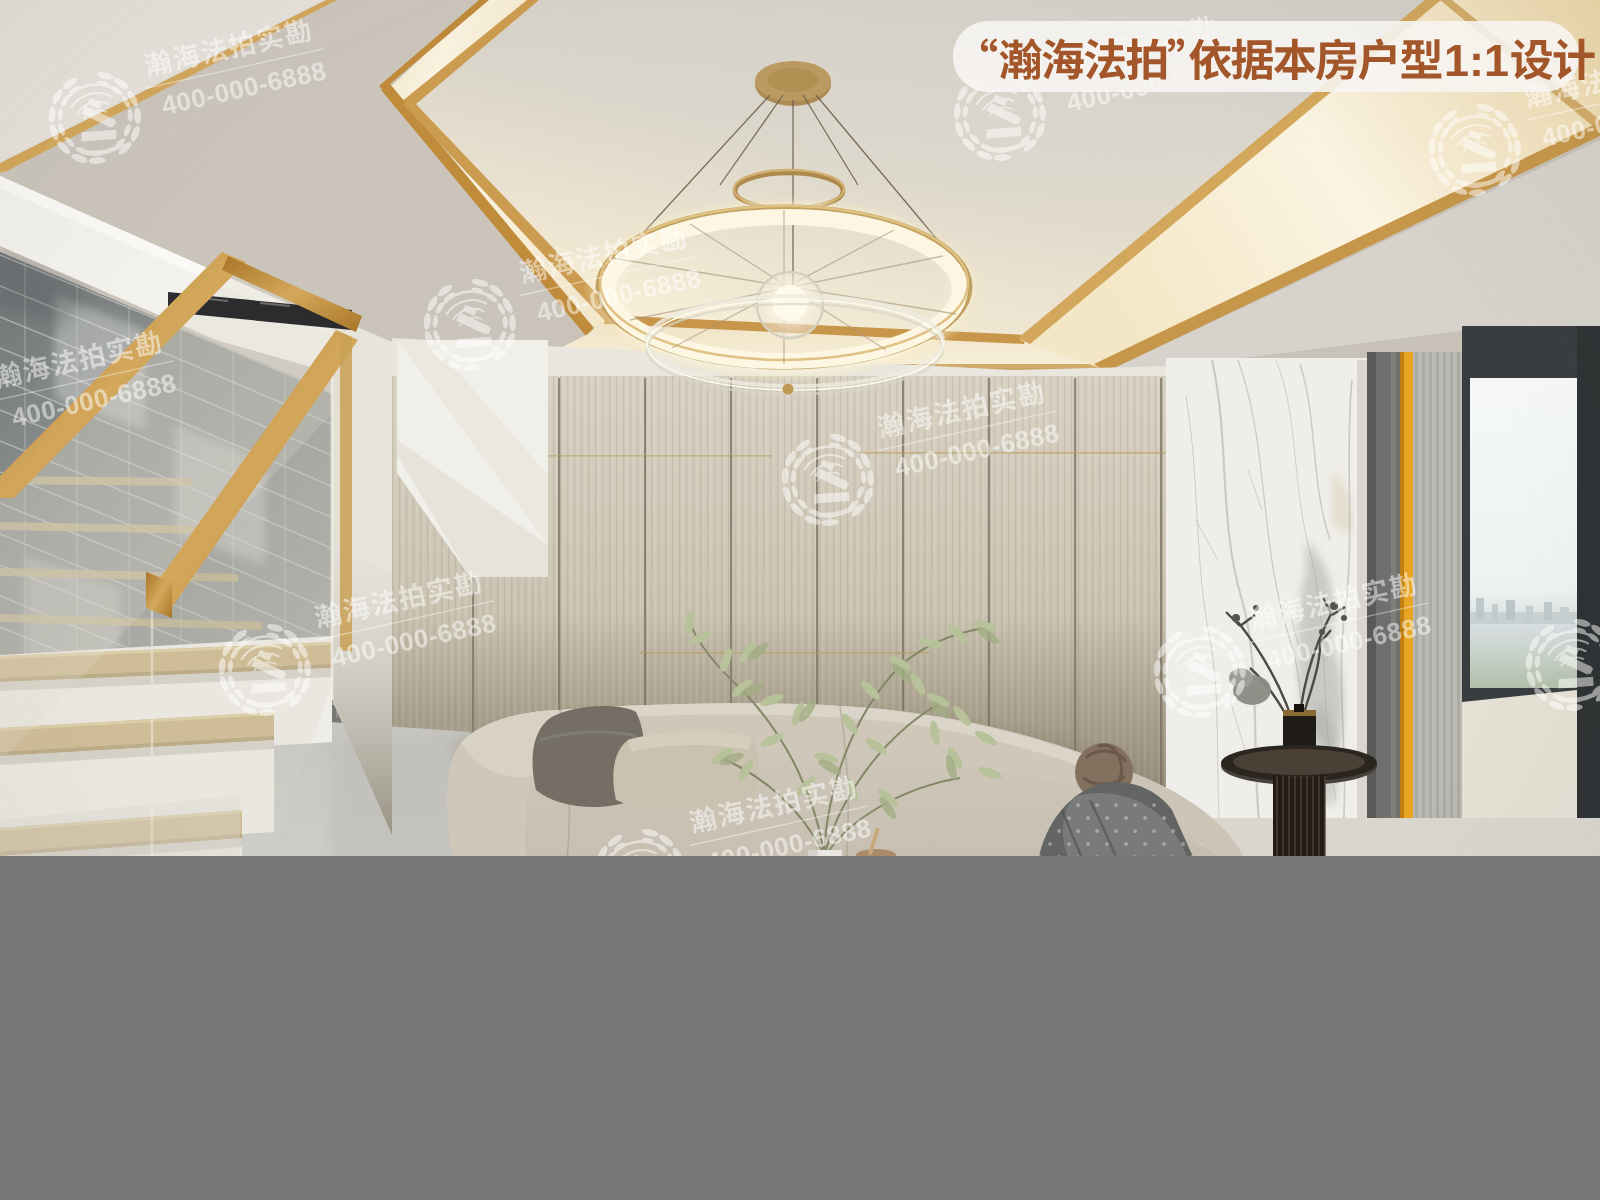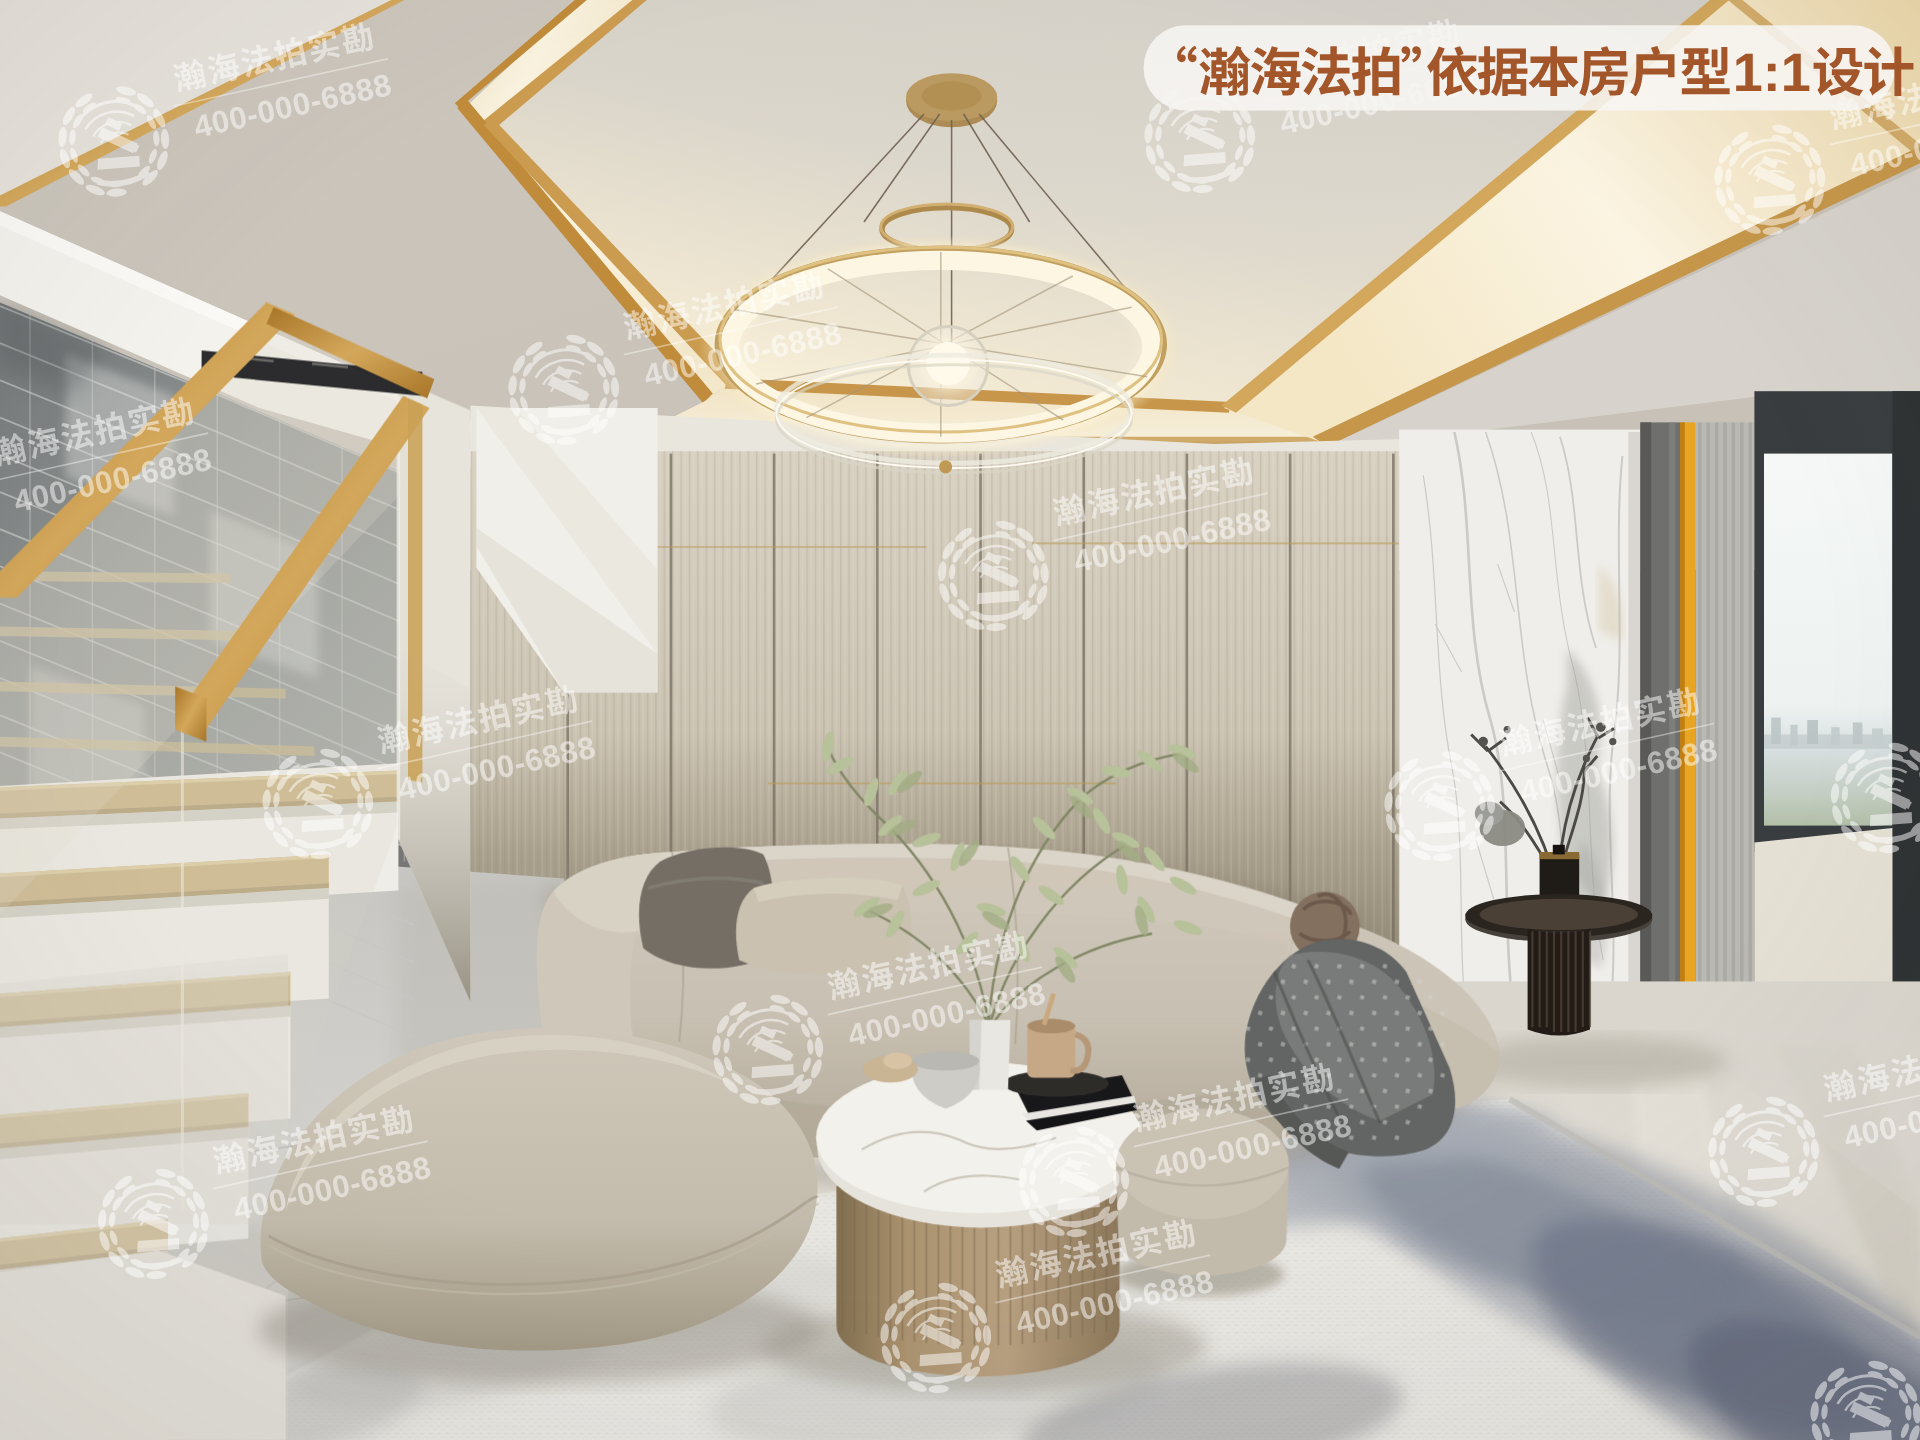--- a/index.html
+++ b/index.html
@@ -1,15 +1,15 @@
 <!DOCTYPE html>
 <html><head><meta charset="utf-8">
 <style>
 html,body{margin:0;padding:0;background:#777;}
-#stage{width:1600px;height:1200px;overflow:hidden;position:relative;font-family:"Liberation Sans",sans-serif;}
+#stage{width:1600px;height:856px;overflow:hidden;position:relative;font-family:"Liberation Sans",sans-serif;}
 </style></head>
 <body>
 <div id="stage">
 <svg width="1600" height="1200" viewBox="0 0 1600 1200">
 <defs>
         <path id="g0" d="M336 374L336 325L438 325L438 374ZM336 500L336 453L438 453L438 500ZM246 585L533 585L533 241L246 241ZM238 745L541 745L541 647L238 647ZM558 525L690 525L690 434L558 434ZM220 176L545 176L545 75L220 75ZM340 828L443 828L443 543L340 543ZM340 264L442 264L442 -70L340 -70ZM647 525L732 525L732 15Q732 -17 726 -37Q720 -57 699 -68Q679 -79 650 -82Q621 -84 580 -84Q579 -66 572 -40Q565 -15 556 3Q581 2 604 2Q626 2 634 2Q647 2 647 17ZM752 525L900 525L900 434L752 434ZM849 525L937 525L937 18Q937 -14 930 -34Q923 -54 902 -66Q882 -77 851 -80Q820 -83 779 -83Q777 -64 769 -38Q762 -12 753 7Q780 6 803 5Q827 5 834 6Q849 6 849 20ZM722 855L815 827Q782 723 725 641Q668 559 591 504Q579 525 558 550Q538 574 517 592Q585 633 640 701Q694 769 722 855ZM798 810Q840 727 886 677Q932 628 983 595Q962 579 941 555Q921 531 909 509Q871 538 837 575Q802 612 770 663Q739 714 707 782ZM544 375L602 398Q620 366 638 329Q656 291 665 265L603 237Q596 264 578 303Q560 342 544 375ZM528 125Q553 145 588 174Q623 204 661 236L696 168Q666 137 635 106Q603 75 572 46ZM744 380L802 400Q819 371 836 336Q853 300 861 276L799 252Q791 277 775 313Q760 350 744 380ZM713 133Q740 153 777 185Q813 217 853 252L888 185Q855 151 821 117Q787 84 754 52ZM50 768L125 823Q158 793 193 754Q227 716 245 687L165 625Q148 656 115 696Q82 736 50 768ZM20 506L96 566Q119 545 144 521Q169 496 191 472Q213 447 226 428L146 361Q133 380 112 406Q91 431 67 458Q43 484 20 506ZM40 -25Q55 17 71 73Q88 128 104 190Q120 252 132 313L225 262Q214 206 200 148Q186 90 172 34Q157 -22 143 -73Z"></path>
         <path id="g1" d="M413 576L525 576Q518 512 510 442Q502 372 493 303Q484 234 475 172Q466 110 458 61L342 61Q353 111 363 174Q373 237 382 306Q392 375 400 445Q408 514 413 576ZM565 451L626 491Q652 471 680 444Q708 417 723 397L658 353Q644 373 617 401Q590 429 565 451ZM538 245L603 287Q631 265 663 236Q695 208 713 185L645 138Q628 161 598 191Q567 221 538 245ZM430 749L946 749L946 641L430 641ZM460 576L832 576L832 473L460 473ZM288 378L973 378L973 270L288 270ZM402 163L948 163L948 61L402 61ZM430 851L546 821Q526 759 498 697Q469 635 437 581Q406 527 373 486Q361 496 342 508Q323 521 304 533Q284 545 270 552Q303 588 334 637Q364 685 388 740Q413 795 430 851ZM799 576L910 576Q910 576 909 566Q909 556 909 545Q909 533 908 525Q902 384 896 284Q890 185 882 121Q875 57 865 21Q856 -15 843 -32Q825 -56 806 -65Q786 -74 761 -78Q739 -82 705 -82Q671 -82 635 -80Q634 -59 626 -31Q618 -3 605 18Q638 15 666 14Q693 14 708 14Q721 14 729 17Q737 20 745 30Q754 41 762 74Q770 107 777 168Q784 229 789 324Q794 419 799 553ZM92 753L158 834Q188 821 221 803Q254 784 285 766Q316 747 336 731L266 640Q247 657 218 677Q188 698 155 717Q121 737 92 753ZM35 468L100 549Q129 536 161 519Q192 501 221 483Q249 464 267 448L198 357Q182 375 154 395Q126 415 95 434Q63 453 35 468ZM62 -8Q82 31 107 84Q131 136 156 196Q180 256 201 314L293 249Q275 196 254 140Q232 85 210 30Q188 -24 167 -73Z"></path>
         <path id="g2" d="M94 751L160 839Q192 826 227 809Q263 792 296 773Q329 754 350 737L280 638Q261 656 229 677Q198 697 162 717Q127 736 94 751ZM35 481L98 571Q129 560 166 543Q202 526 235 508Q268 490 289 473L222 373Q203 390 171 410Q139 430 103 449Q67 467 35 481ZM70 3Q97 41 130 92Q163 144 197 203Q231 261 260 319L348 239Q322 187 293 132Q263 77 232 24Q202 -29 172 -78ZM579 850L701 850L701 372L579 372ZM340 446L942 446L942 333L340 333ZM381 701L906 701L906 587L381 587ZM698 203L795 250Q830 207 862 156Q895 105 922 56Q949 6 962 -35L855 -89Q843 -50 819 1Q794 52 763 105Q731 157 698 203ZM399 -66L395 29L455 67L828 107Q827 83 829 52Q831 21 834 2Q729 -11 658 -20Q586 -29 540 -36Q494 -43 467 -47Q440 -52 425 -57Q409 -61 399 -66ZM399 -66Q396 -53 389 -31Q382 -10 373 14Q365 37 357 54Q376 59 390 75Q405 91 423 119Q432 132 449 163Q466 194 486 236Q506 278 526 326Q545 375 561 424L691 384Q663 314 628 245Q592 175 554 113Q515 51 477 1L477 -1Q477 -1 465 -8Q453 -14 438 -25Q423 -35 411 -46Q399 -57 399 -66Z"></path>
         <path id="g3" d="M24 342Q69 351 126 364Q183 377 245 393Q307 408 369 423L384 308Q299 284 211 261Q123 237 50 219ZM37 659L373 659L373 543L37 543ZM150 850L273 850L273 41Q273 -1 264 -27Q255 -52 230 -66Q205 -80 170 -84Q134 -89 84 -88Q81 -64 71 -32Q62 1 51 25Q76 24 100 24Q124 24 133 24Q143 25 147 28Q150 32 150 42ZM412 672L925 672L925 -77L800 -77L800 559L532 559L532 -84L412 -84ZM485 379L850 379L850 266L485 266ZM485 80L850 80L850 -33L485 -33ZM612 848L755 833Q736 771 715 710Q694 649 675 606L563 625Q573 657 583 695Q593 734 601 774Q609 814 612 848Z"></path>
         <path id="g4" d="M530 66L586 155Q651 137 717 112Q783 88 841 61Q898 35 939 10L866 -85Q828 -58 774 -31Q720 -4 657 21Q594 47 530 66ZM410 825L531 862Q551 831 571 793Q590 755 599 726L471 685Q464 713 446 752Q428 792 410 825ZM77 756L927 756L927 526L801 526L801 644L196 644L196 526L77 526ZM483 601L610 601Q606 495 597 403Q589 311 564 235Q539 159 489 97Q439 36 355 -11Q272 -57 143 -88Q135 -64 115 -34Q95 -4 76 15Q194 41 269 79Q344 117 387 168Q429 219 449 283Q468 348 474 427Q480 507 483 601ZM68 274L938 274L938 174L68 174ZM232 545L302 623Q328 611 356 593Q384 575 410 556Q435 537 451 520L376 434Q362 451 338 471Q314 491 286 511Q258 531 232 545ZM130 395L198 475Q225 463 254 446Q283 430 309 412Q335 393 351 377L279 287Q263 304 239 324Q214 343 185 362Q157 381 130 395Z"></path>

